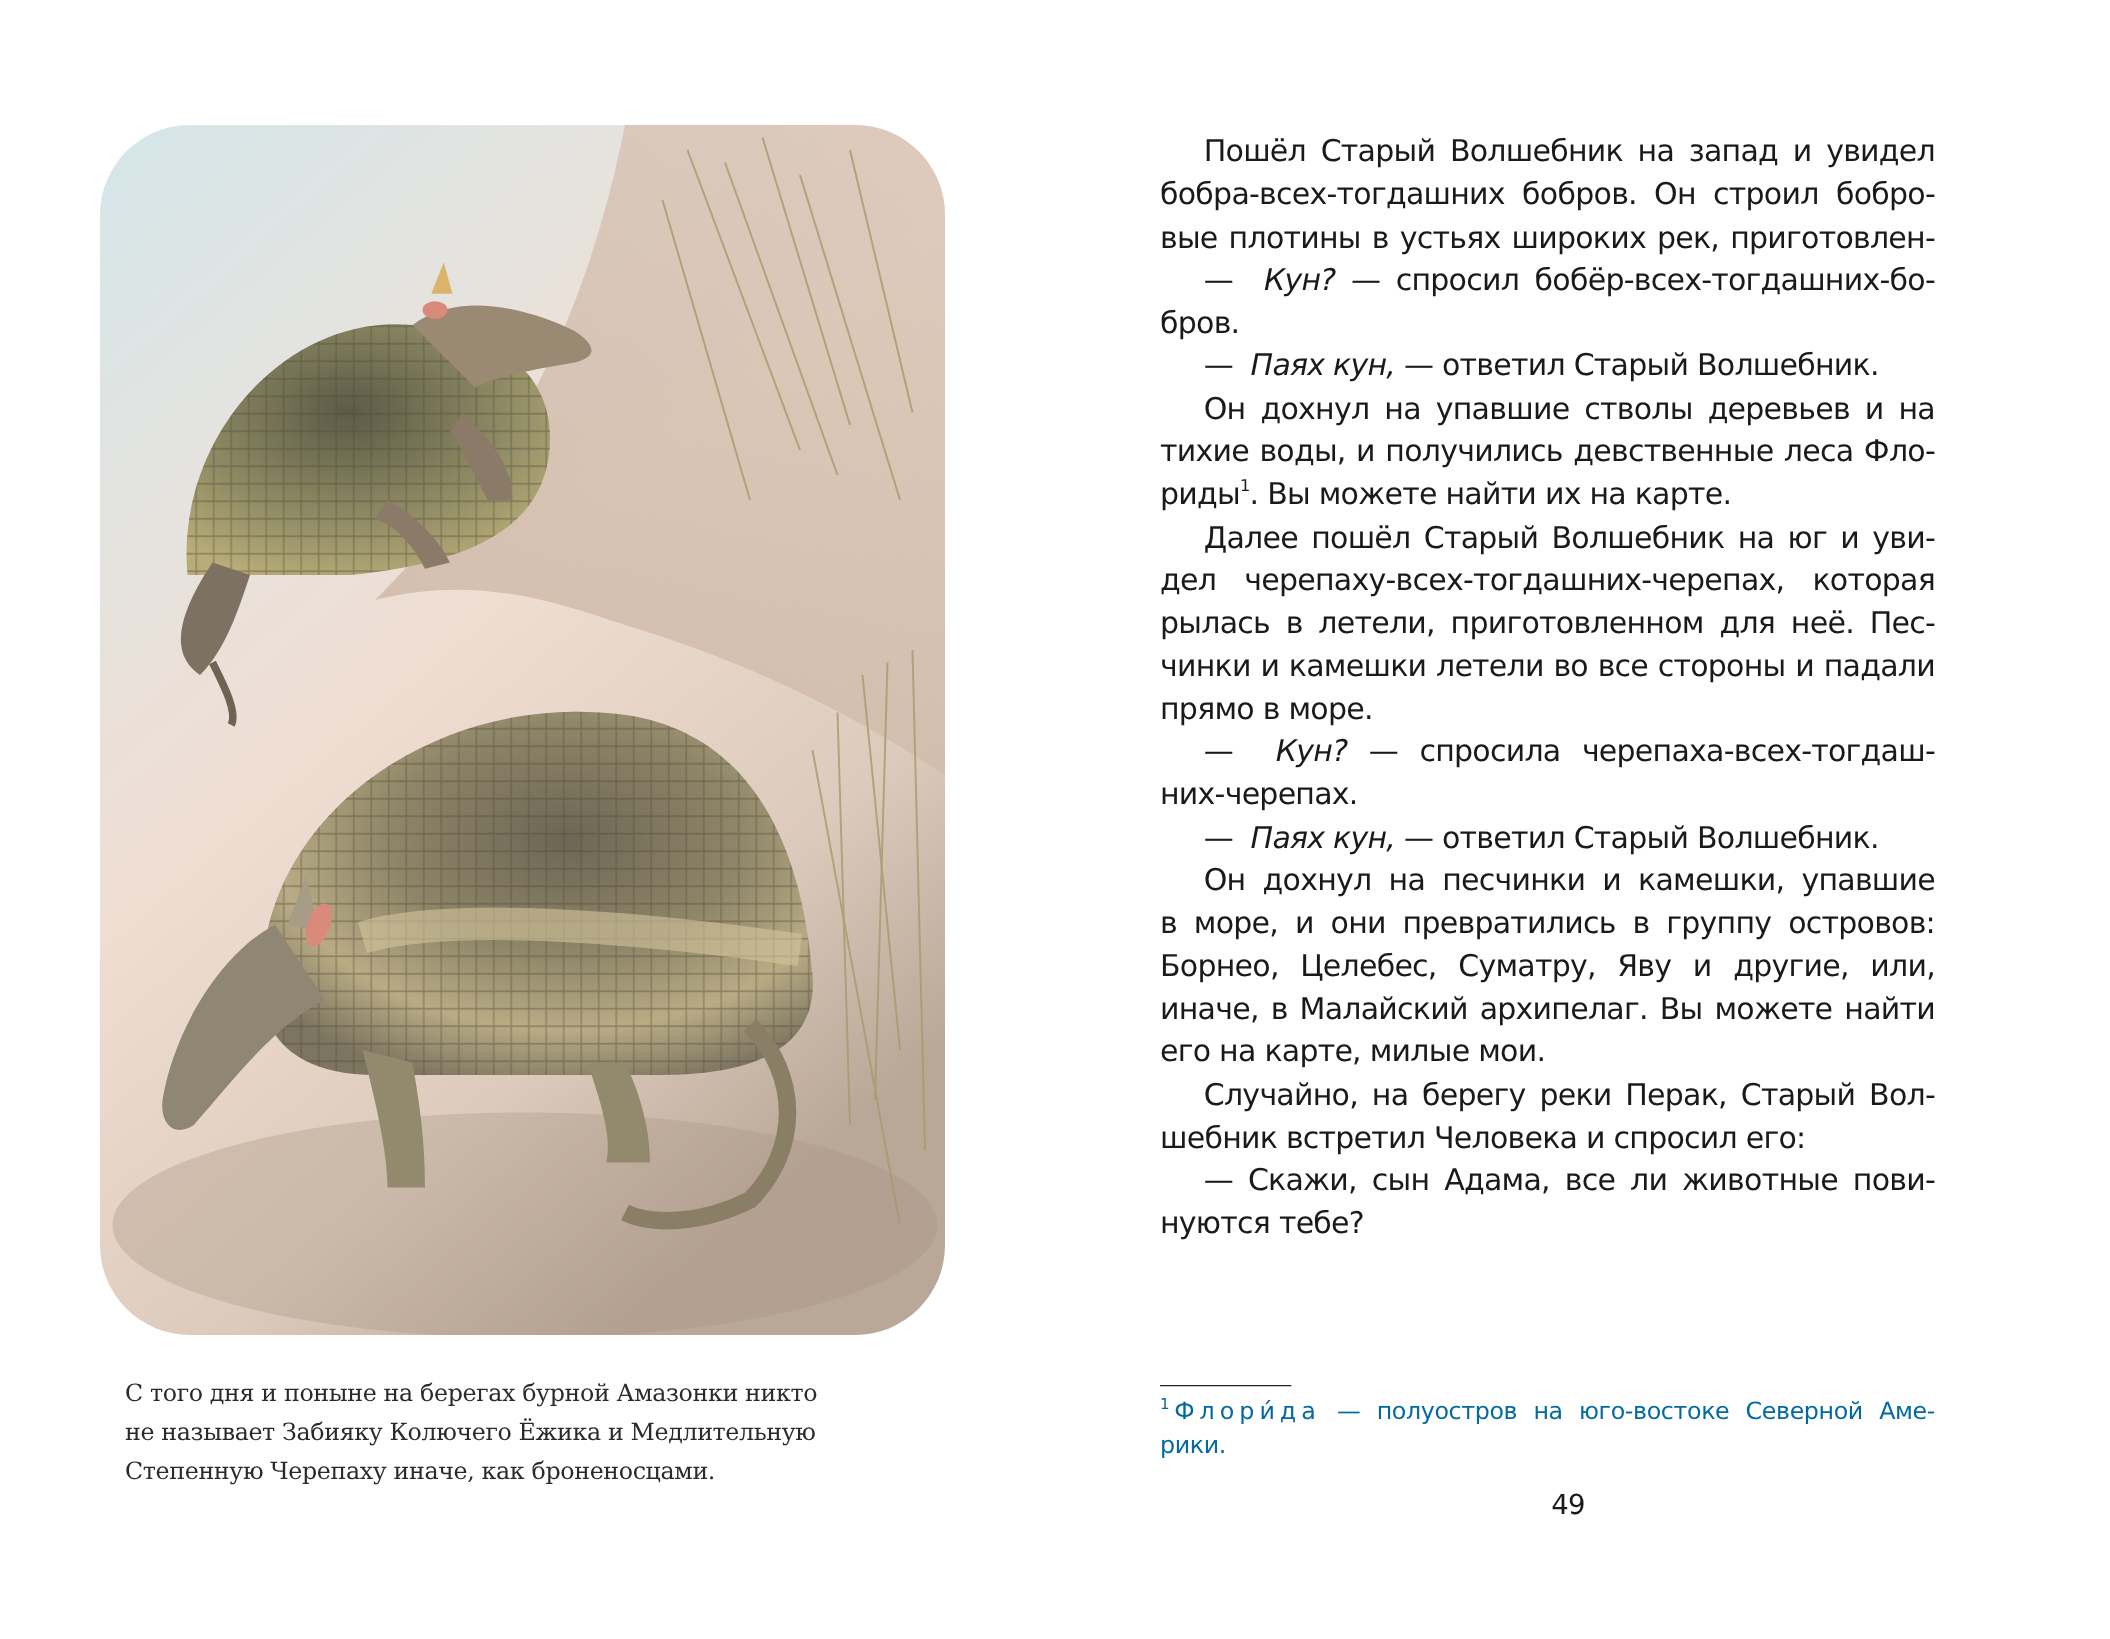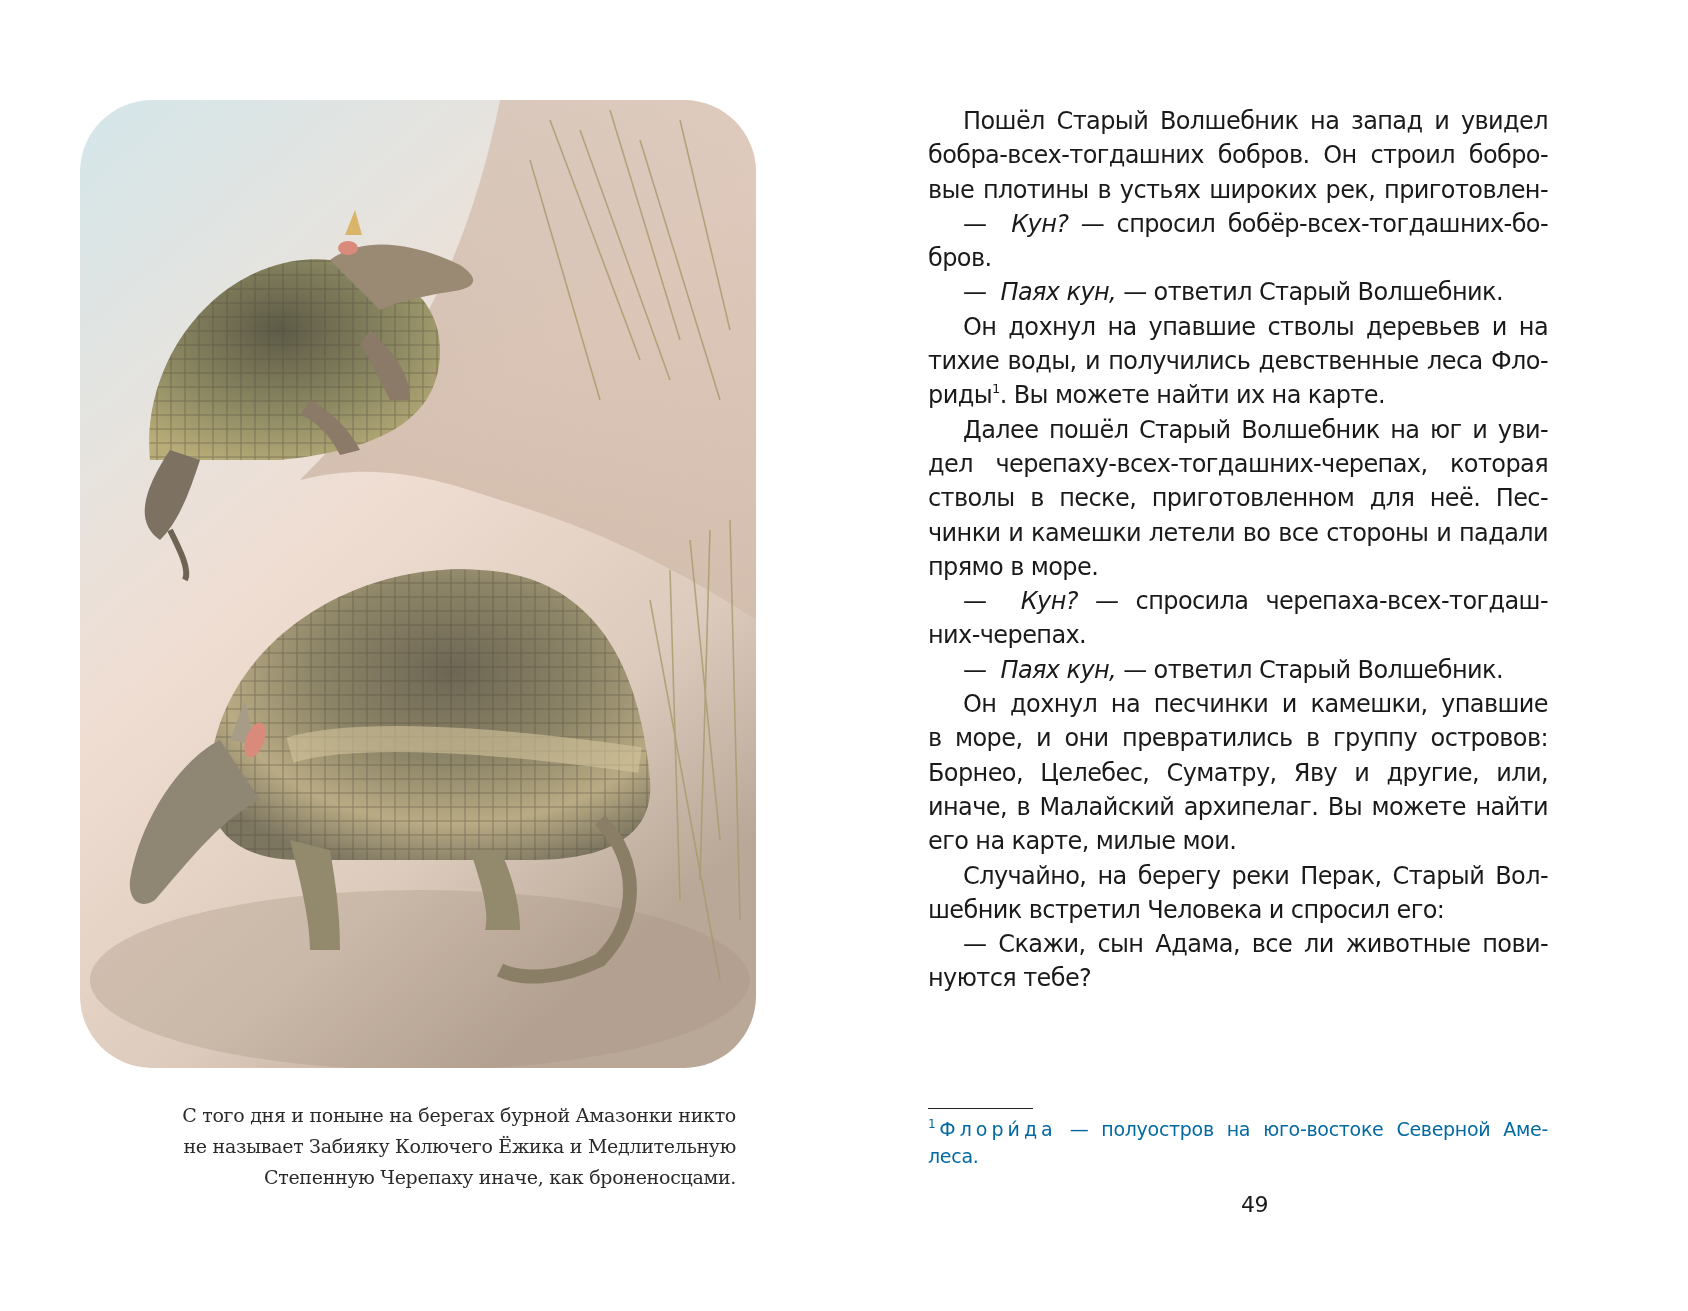--- a/index.html
+++ b/index.html
@@ -7,21 +7,21 @@
 
   .illustration {
     position: absolute; left: 80px; top: 100px; width: 676px; height: 968px;
     border-radius: 72px; overflow: hidden;
   }
   .illustration svg { display: block; width: 100%; height: 100%; }
 
   .caption {
     position: absolute; left: 100px; top: 1100px; width: 636px;
     font-family: "DejaVu Serif", "Liberation Serif", serif;
-    font-size: 19px; line-height: 31px; color: #2a2a2a; text-align: right;
+    font-size: 19px; line-height: 31px; color: #2a2a2a; text-align: left;
     letter-spacing: -0.3px;
   }
   .caption .cl { display: block; white-space: nowrap; }
 
   .body-col {
     position: absolute; left: 928px; top: 104px; width: 620px;
     font-family: "DejaVu Sans", "Liberation Sans", sans-serif;
     font-size: 24px; line-height: 34.3px; color: #1a1a1a;
   }
   .ln {
@@ -143,36 +143,36 @@
   <span class="ln">бобра-всех-тогдашних бобров. Он строил бобро-</span>
   <span class="ln">вые плотины в устьях широких рек, приготовлен-</span>
   <span class="ln indent"><span>—</span>&nbsp;&nbsp;<i>Кун?</i><span> — спросил бобёр-всех-тогдашних-бо-</span></span>
   <span class="ln last">бров.</span>
   <span class="ln indent last"><span>—</span>&nbsp;&nbsp;<i>Паях кун,</i><span> — ответил Старый Волшебник.</span></span>
   <span class="ln indent">Он дохнул на упавшие стволы деревьев и на</span>
   <span class="ln">тихие воды, и получились девственные леса Фло-</span>
   <span class="ln last"><span>риды</span><sup>1</sup><span>. Вы можете найти их на карте.</span></span>
   <span class="ln indent">Далее пошёл Старый Волшебник на юг и уви-</span>
   <span class="ln">дел черепаху-всех-тогдашних-черепах, которая</span>
-  <span class="ln">стволы в песке, приготовленном для неё. Пес-</span>
+  <span class="ln">рылась в летели, приготовленном для неё. Пес-</span>
   <span class="ln">чинки и камешки летели во все стороны и падали</span>
   <span class="ln last">прямо в море.</span>
   <span class="ln indent"><span>—</span>&nbsp;&nbsp;<i>Кун?</i><span> — спросила черепаха-всех-тогдаш-</span></span>
   <span class="ln last">них-черепах.</span>
   <span class="ln indent last"><span>—</span>&nbsp;&nbsp;<i>Паях кун,</i><span> — ответил Старый Волшебник.</span></span>
   <span class="ln indent">Он дохнул на песчинки и камешки, упавшие</span>
   <span class="ln">в море, и они превратились в группу островов:</span>
   <span class="ln">Борнео, Целебес, Суматру, Яву и другие, или,</span>
   <span class="ln">иначе, в Малайский архипелаг. Вы можете найти</span>
   <span class="ln last">его на карте, милые мои.</span>
   <span class="ln indent">Случайно, на берегу реки Перак, Старый Вол-</span>
   <span class="ln last">шебник встретил Человека и спросил его:</span>
   <span class="ln indent"><span>—</span><span> Скажи, сын Адама, все ли животные пови-</span></span>
   <span class="ln last">нуются тебе?</span>
 </div>
 
 <div class="fn-rule"></div>
 <div class="footnote">
   <span class="fl"><sup>1</sup><span class="spaced">Флори́да</span><span> — полуостров на юго-востоке Северной Аме-</span></span>
-  <span class="fl last">леса.</span>
+  <span class="fl last">рики.</span>
 </div>
 
 <div class="page-number">49</div>
 
 </body></html>

